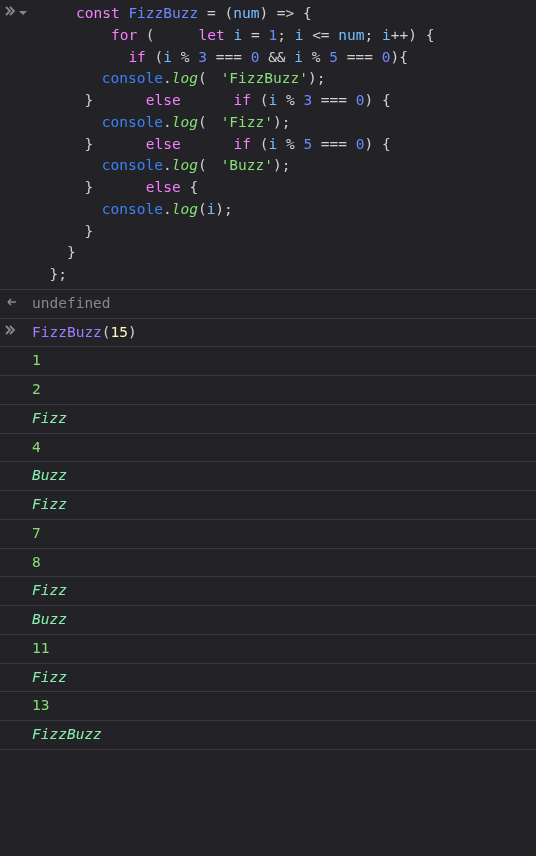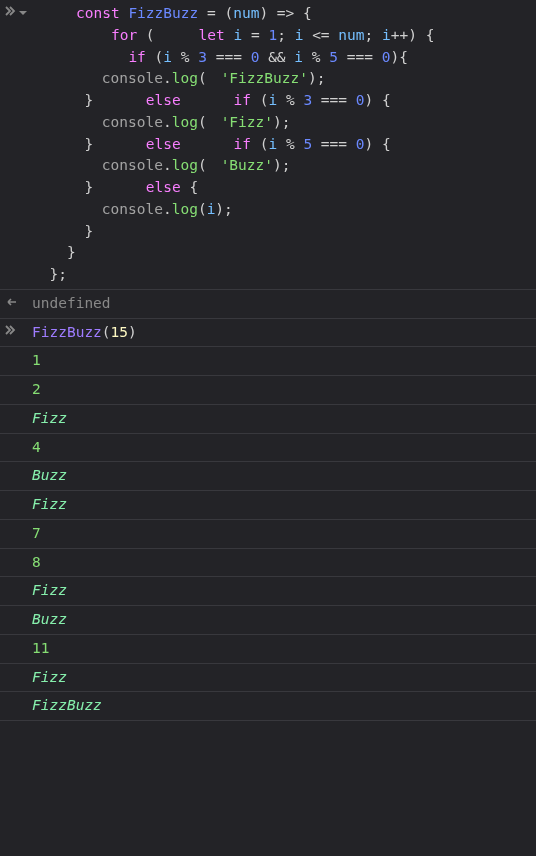--- a/index.html
+++ b/index.html
@@ -27,28 +27,28 @@
     color: #777;
     padding-top: 1px;
   }
   .gutter svg { flex-shrink: 0; }
   .content {
     flex: 1;
     white-space: pre;
     padding: 1px 0;
   }
   .tok-kw    { color: #f97fff; margin-left: 44px; }
-  .tok-fn    { color: #86de74; }
+  .tok-fn    { color: #86de74; font-style: italic; }
   .tok-const-decl { color: #6b89ff; }
   .tok-var   { color: #75bfff; }
   .tok-num   { color: #6b89ff; }
   .tok-op    { color: #d0d0d0; }
   .tok-str   { color: #86de74; margin-left: 14px; }
   .tok-pun   { color: #d0d0d0; }
-  .tok-obj   { color: #a3a3a3; }
+  .tok-obj   { color: #3b82f6; }
   .undef     { color: #888; }
   .out-num   { color: #86de74; }
   .out-str   { color: #86efac; font-style: italic; }
   .call-fn   { color: #9e7cff; }
   .call-num  { color: #fef9c3; }
 </style>
 </head>
 <body>
 
 <div id="root">
@@ -134,15 +134,19 @@
     <div class="row">
       <div class="gutter"></div>
       <div class="content"><span class="out-num">11</span></div>
     </div>
     <div class="row">
       <div class="gutter"></div>
       <div class="content"><span class="out-str">Fizz</span></div>
     </div>
     <div class="row">
       <div class="gutter"></div>
+      <div class="content"><span class="out-num">13</span></div>
+    </div>
+    <div class="row">
+      <div class="gutter"></div>
       <div class="content"><span class="out-str">FizzBuzz</span></div>
     </div>
   </div>
 
 </body></html>

